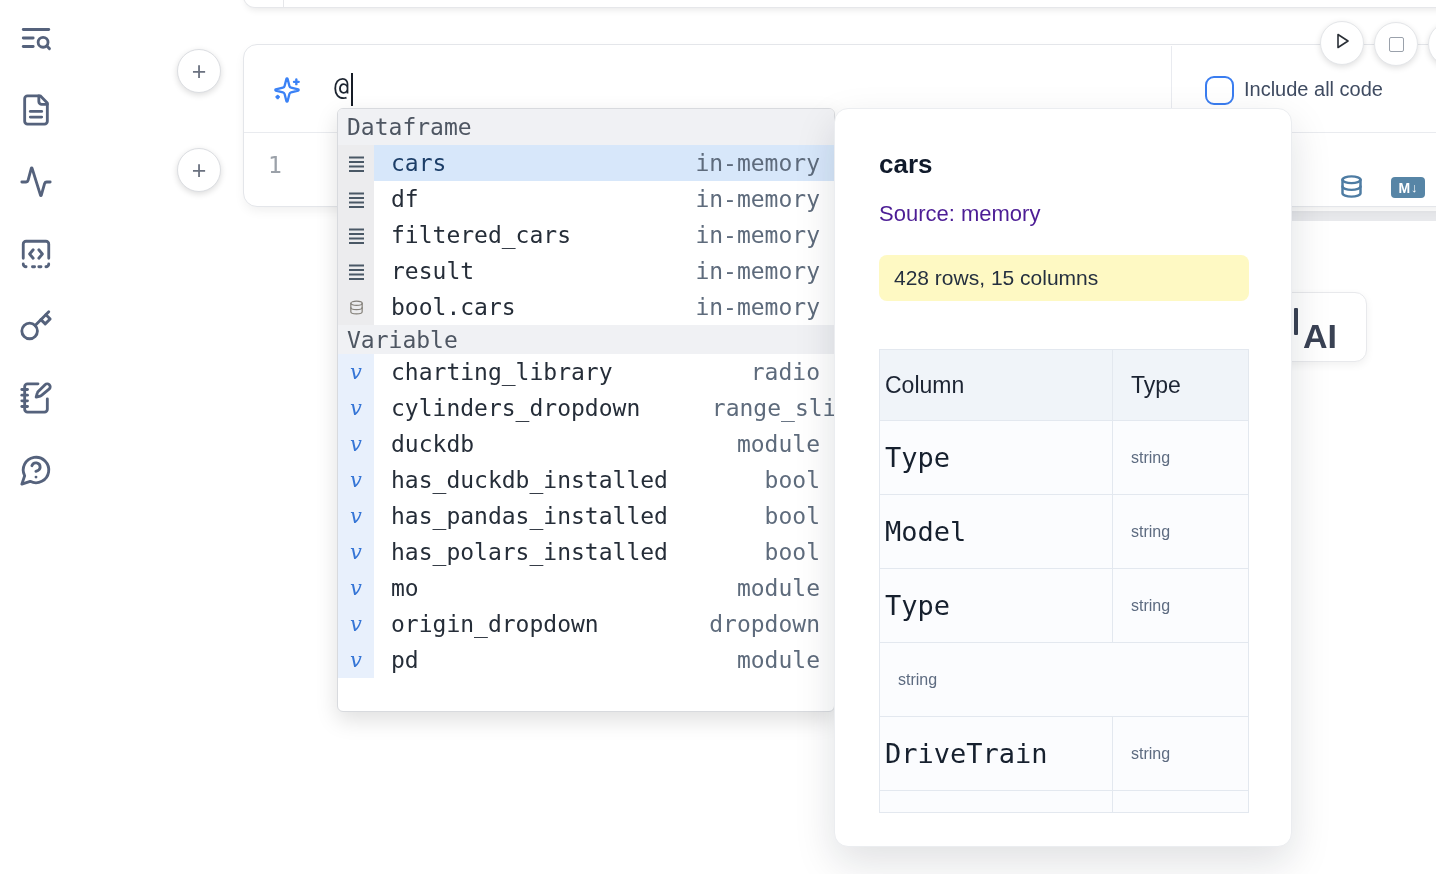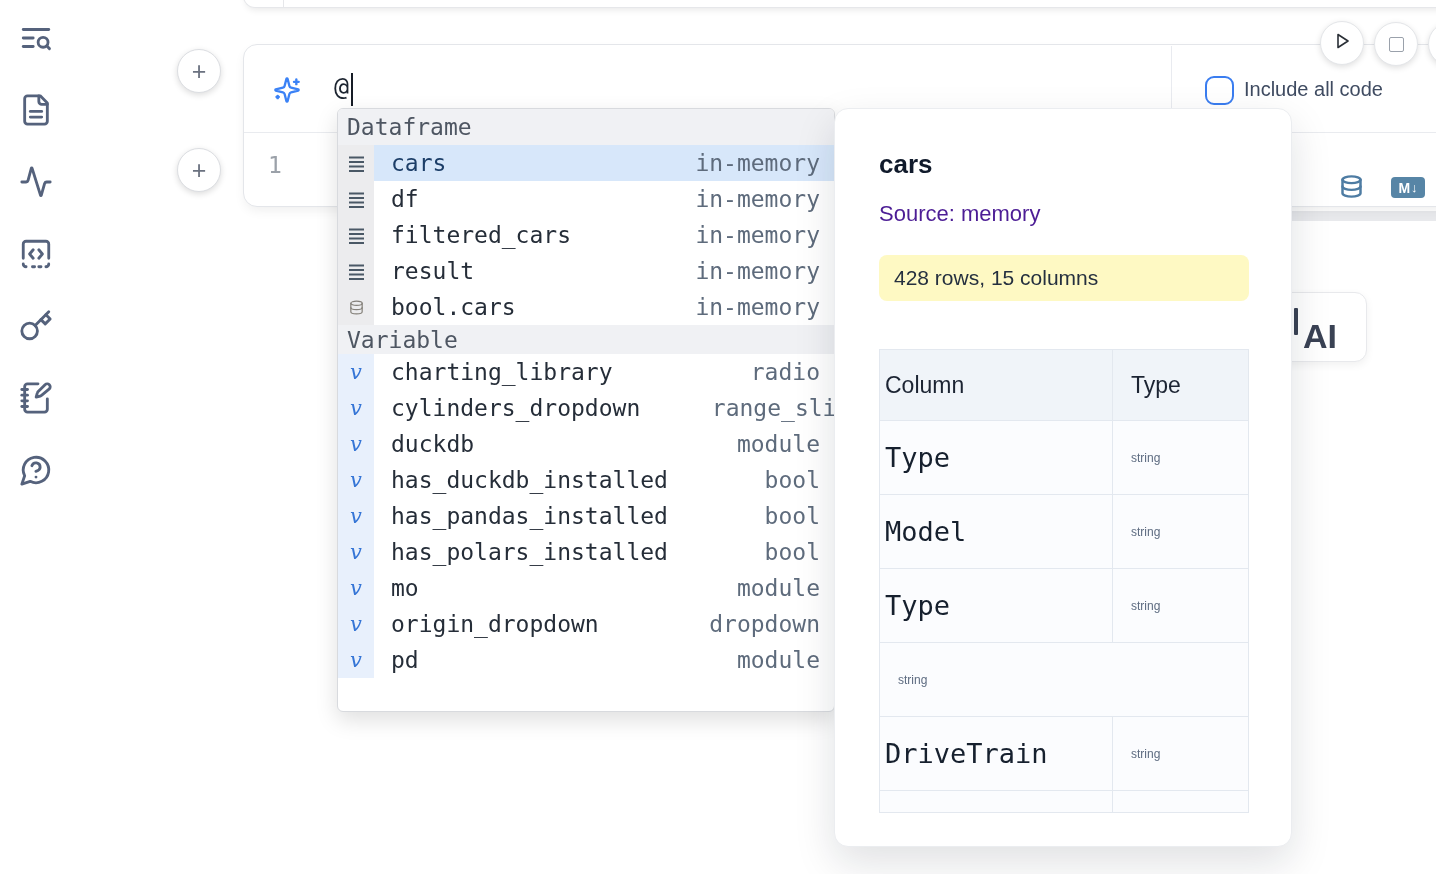--- a/index.html
+++ b/index.html
@@ -93,21 +93,21 @@
   .pv-tbl { position:absolute; left:44px; top:240px; width:370px; height:464px; overflow:hidden;
             border:1px solid #e3e8ef; }
   .tr { display:flex; border-top:1px solid #e3e8ef; background:#fbfcfe; }
   .tr:first-child { border-top:none; }
   .tr-head { height:70px; background:#f0f4f9; }
   .tr-body { height:74px; }
   .td1 { width:233px; flex:0 0 233px; border-right:1px solid #e3e8ef; display:flex; align-items:center; padding-left:5px; }
   .td2 { flex:1 1 auto; display:flex; align-items:center; padding-left:18px; }
   .tr-head .td1, .tr-head .td2 { font-size:23px; color:#1c2433; }
   .tr-body .td1 { font-size:27px; color:#16202e; }
-  .tr-body .td2 { font-size:12px; color:#5d6b80; }
+  .tr-body .td2 { font-size:16px; color:#5d6b80; }
 </style>
 </head>
 <body>
 
 <div class="sidebar">
   <div class="sb-btn">
     <span><svg viewBox="0 0 24 24">
           <path d="M21 6H3"></path>
           <path d="M10 12H3"></path>
           <path d="M10 18H3"></path>

